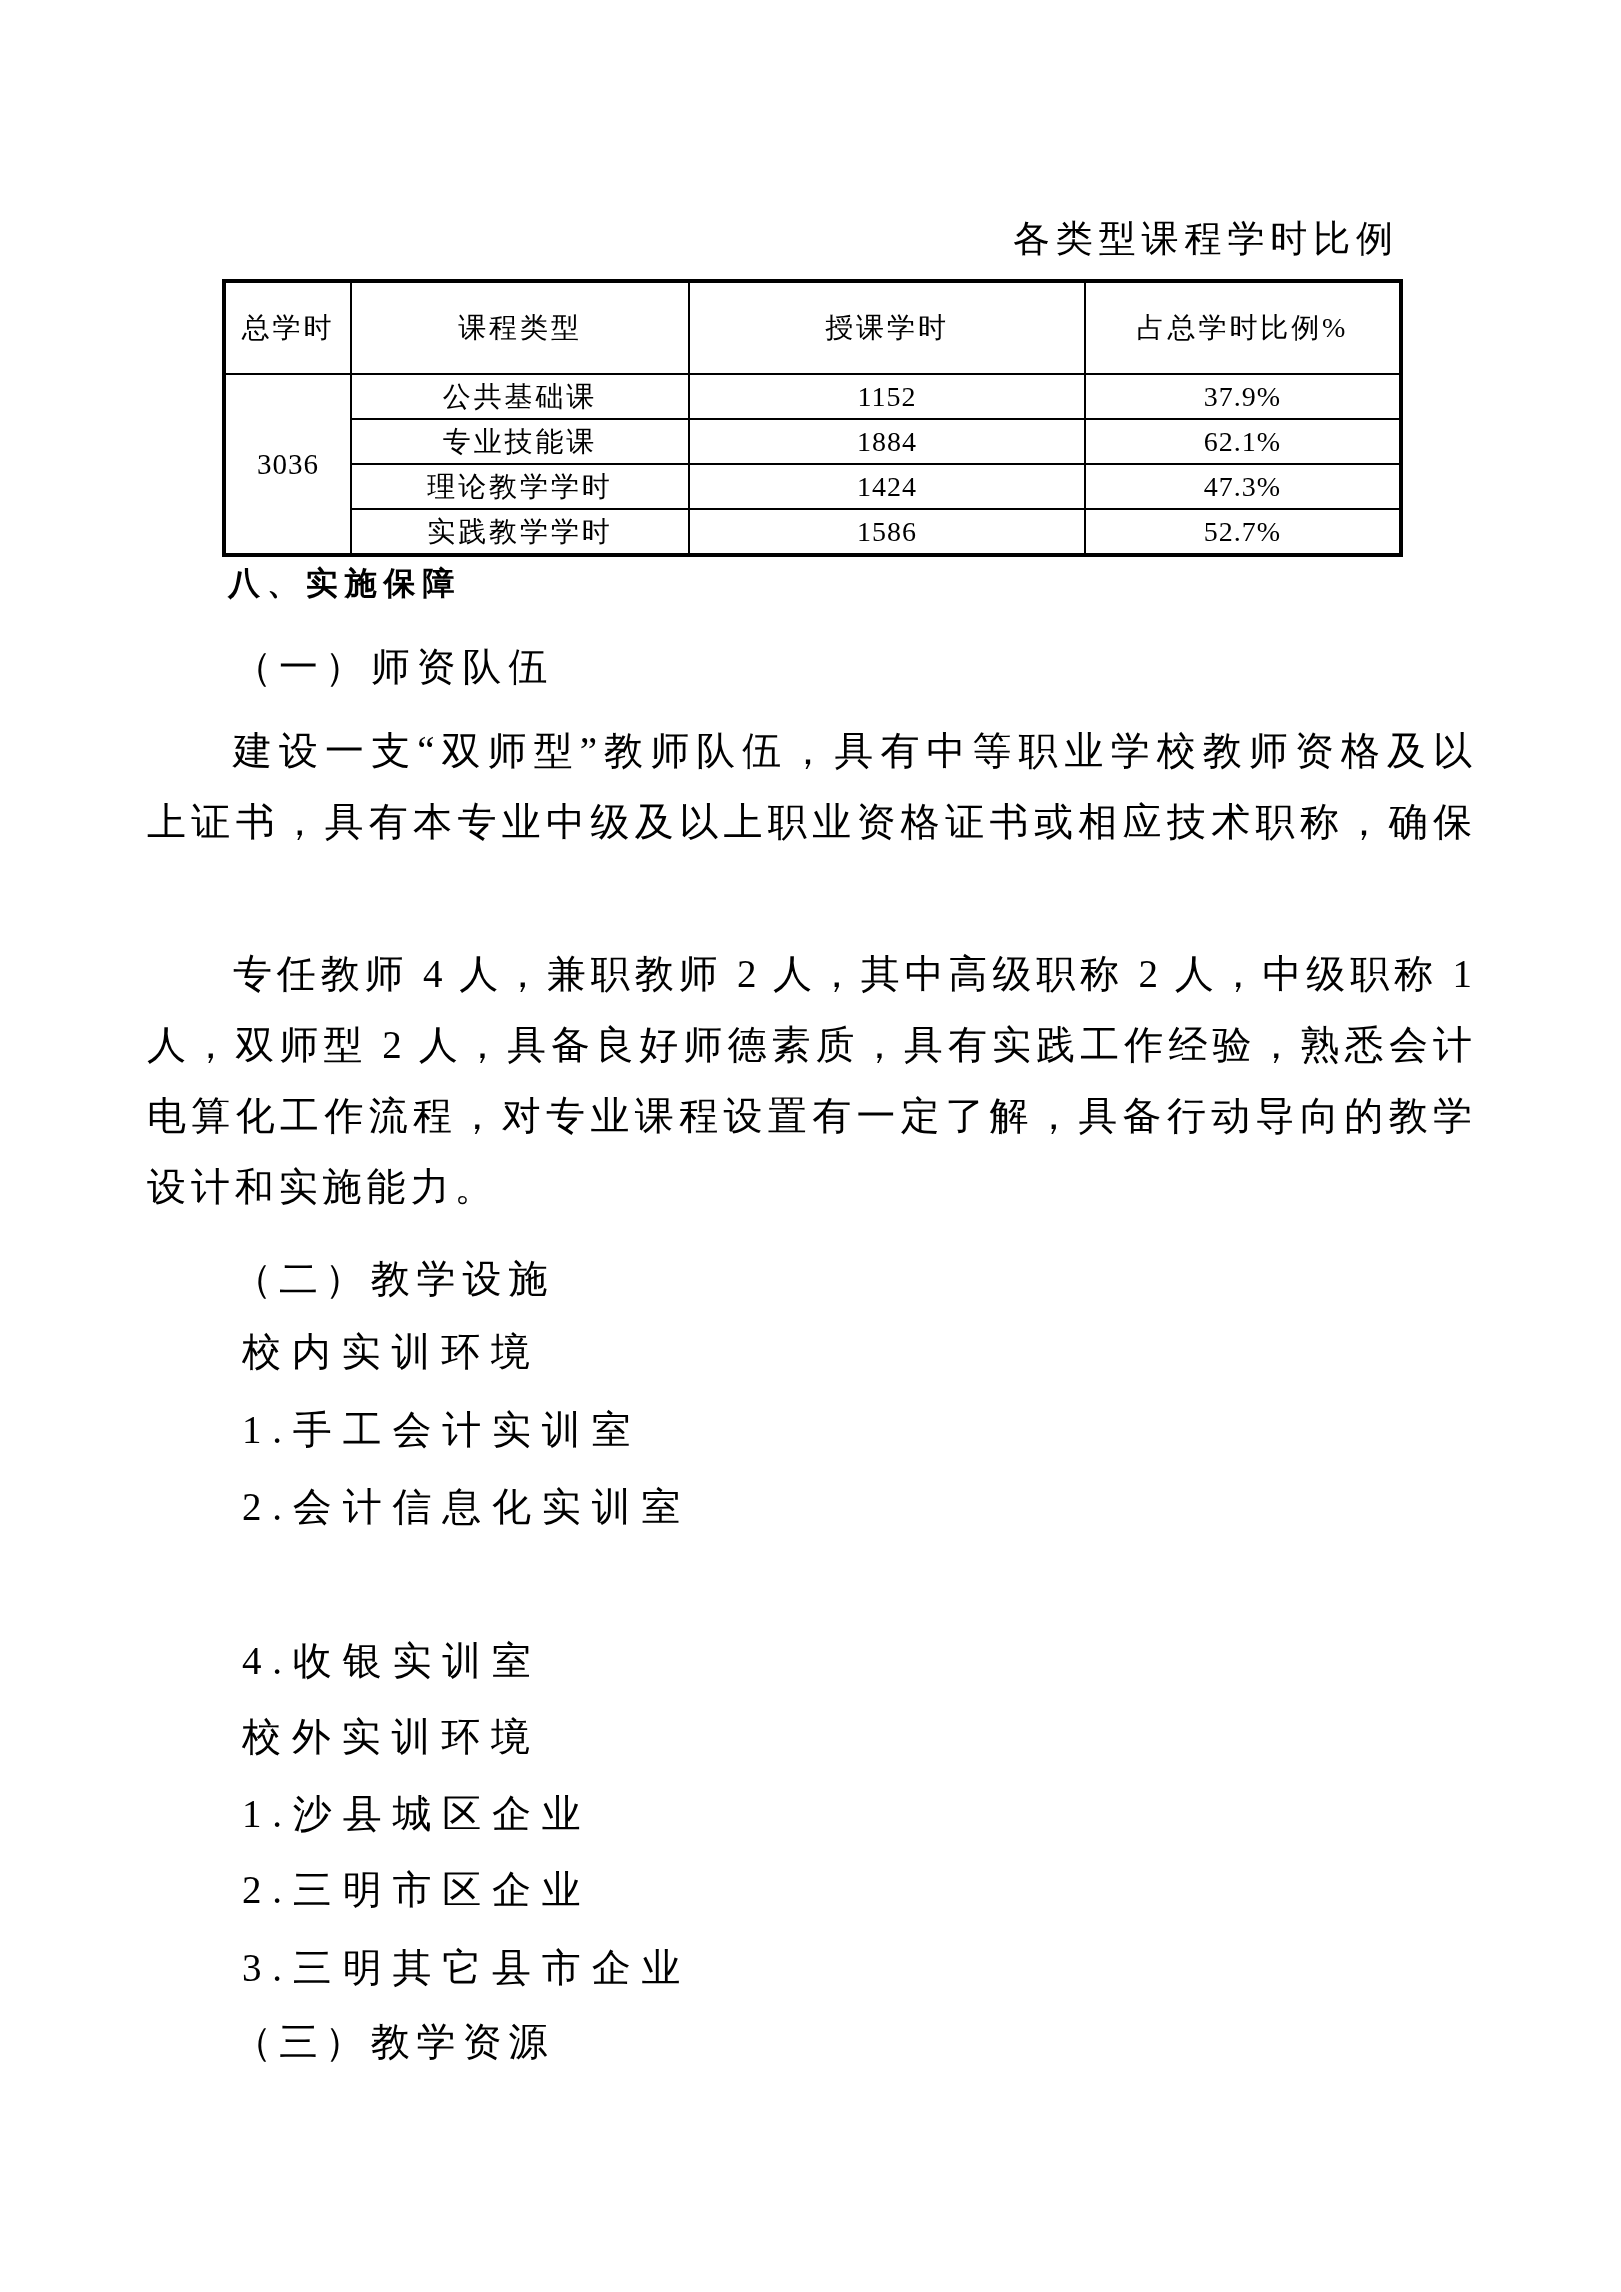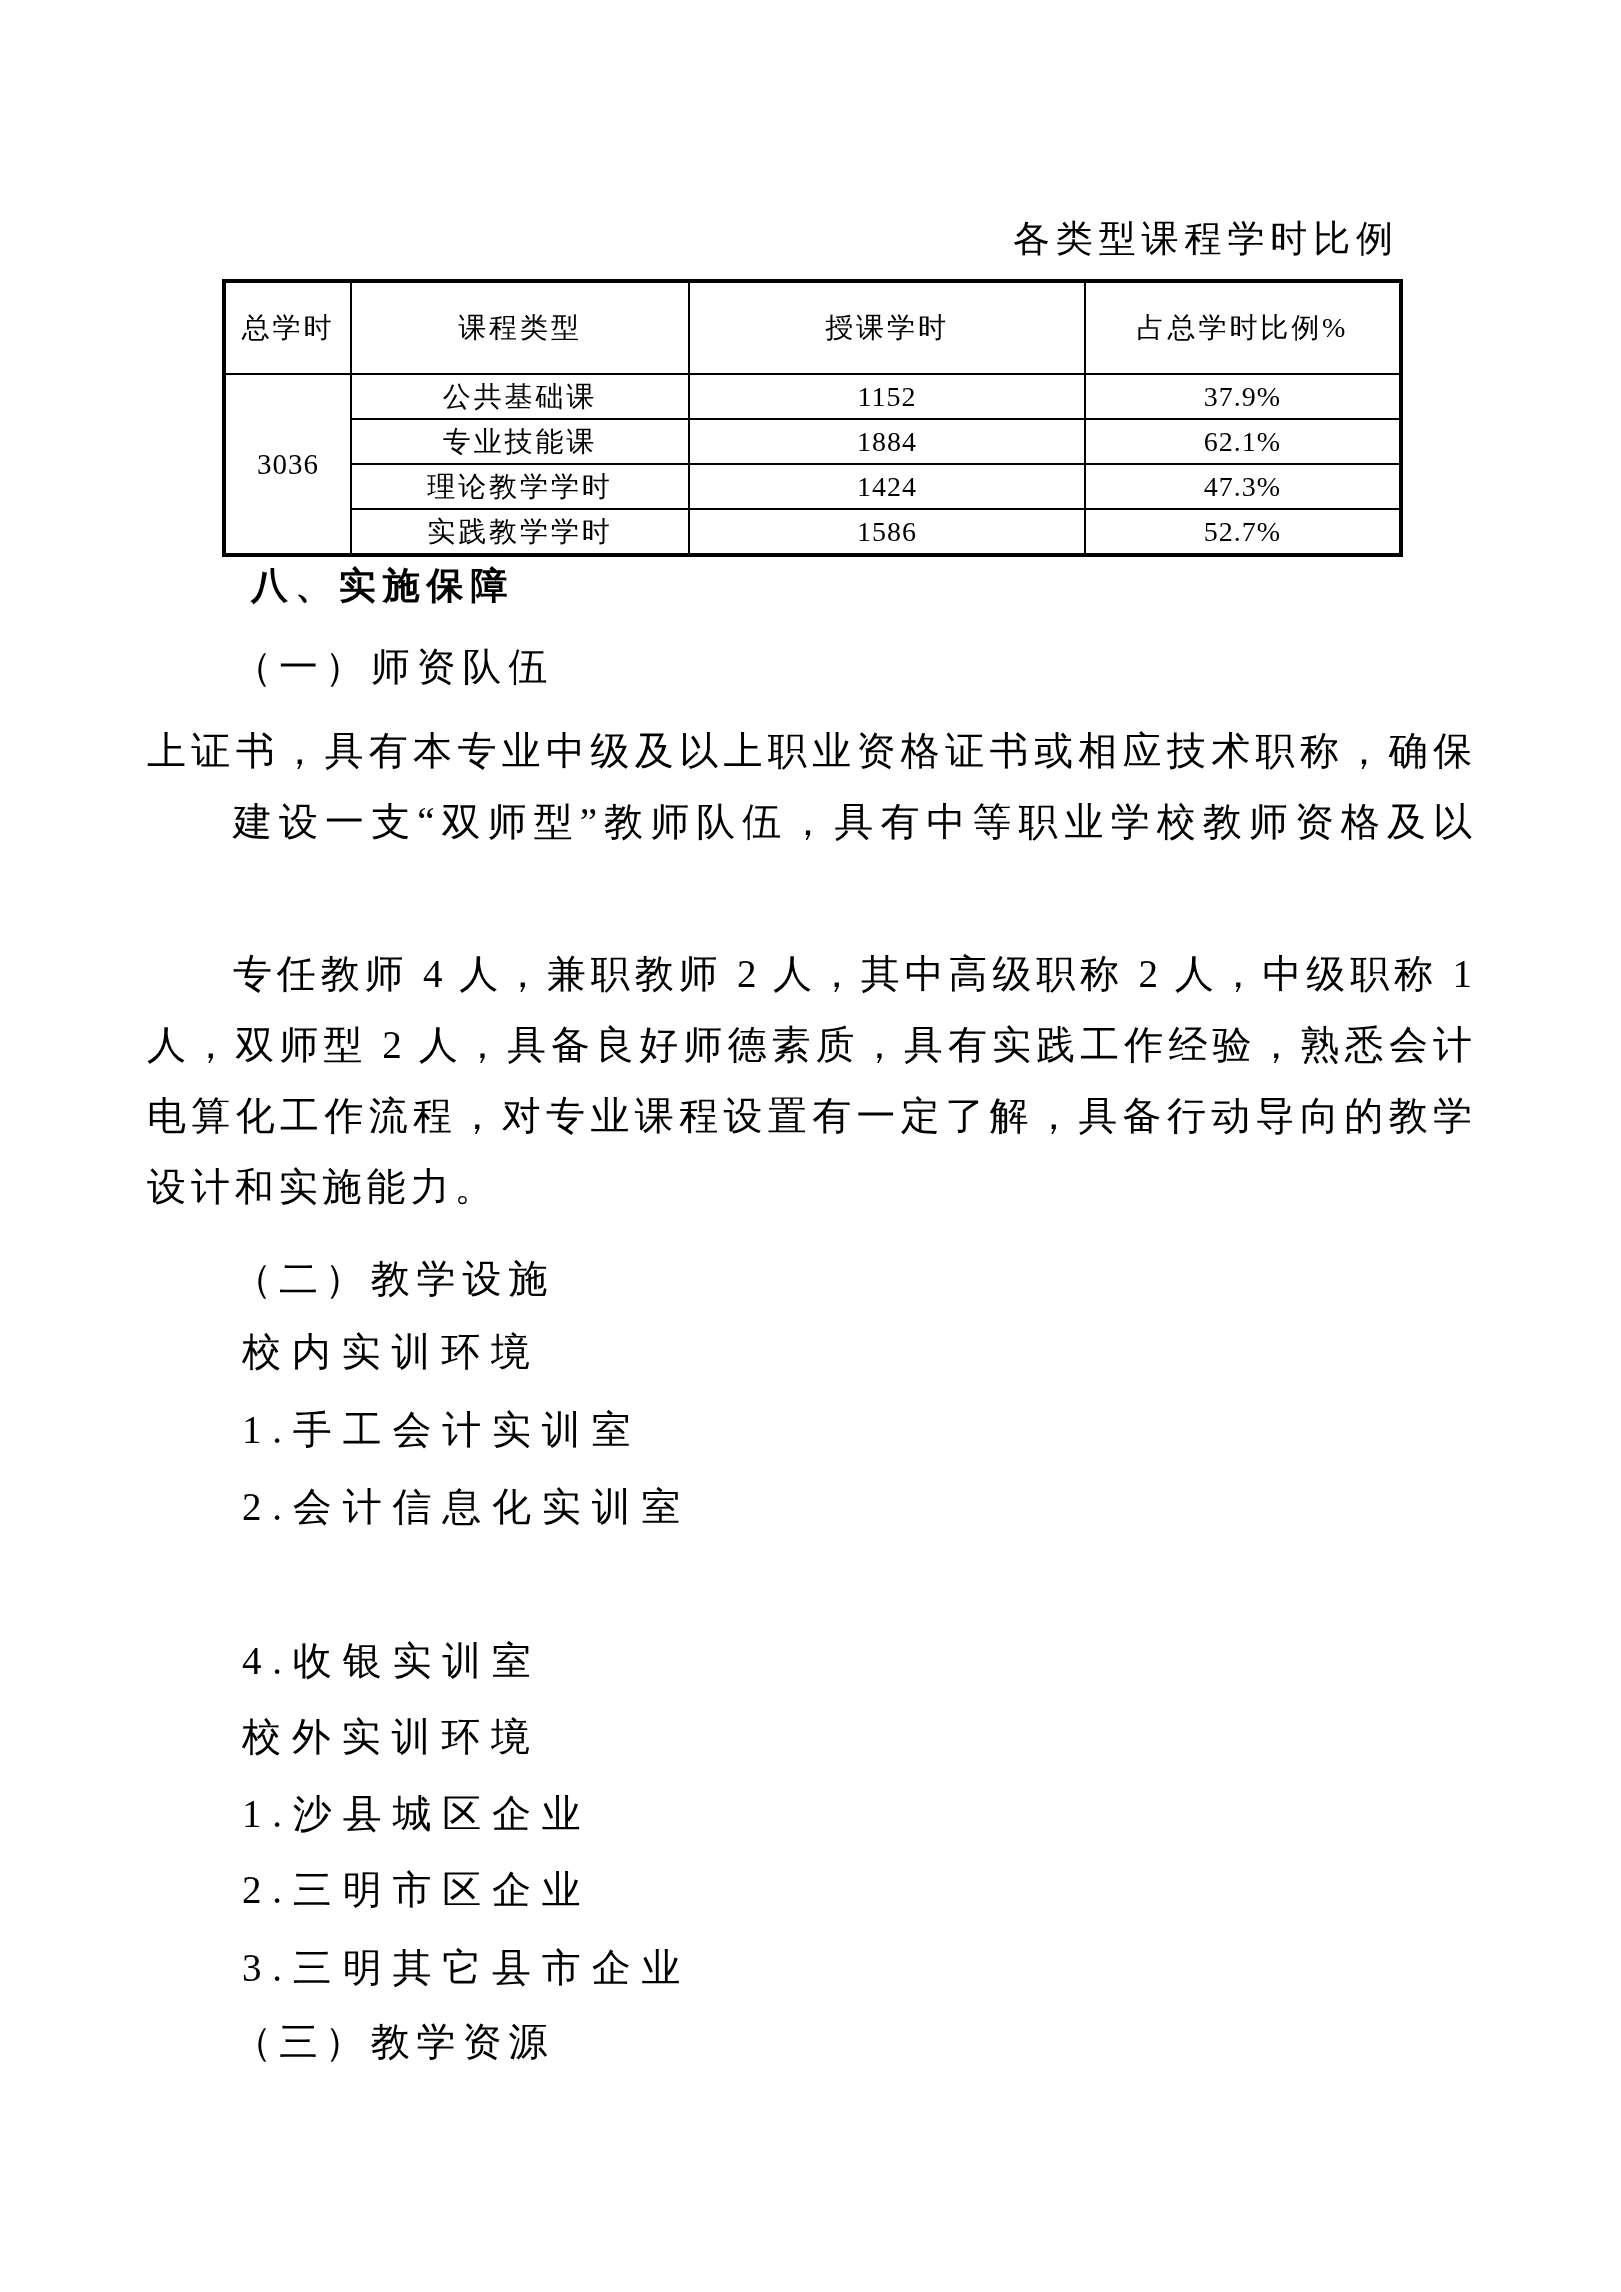--- a/index.html
+++ b/index.html
@@ -32,22 +32,22 @@
   }
   .hours-table{border:4.9px solid #000;}
   .hours-table tr.hdr th{height:90px;}
   .hours-table tr.data td{height:43px;}
   .hours-table td.num{letter-spacing:1px;}
   .hours-table td.total{font-size:29px;letter-spacing:1px;}
   
   .h1{
     position:absolute;left:228px;
     font-family:"Liberation Sans","DejaVu Sans",sans-serif;
-    font-weight:bold;font-size:37px;line-height:1;
-    letter-spacing:6.9px;white-space:nowrap;margin-left:23px;
+    font-weight:bold;font-size:32px;line-height:1;
+    letter-spacing:6.9px;white-space:nowrap;
   }
   .h2{
     position:absolute;left:233px;
     font-size:39px;line-height:1;
     letter-spacing:6.9px;white-space:nowrap;
   }
   .para{
     position:absolute;left:147px;width:1327px;
     font-size:39px;line-height:71px;
     letter-spacing:2px;
@@ -108,22 +108,22 @@
       <td class="num">52.7%</td>
     </tr>
   </tbody>
     </table>
 
   <div class="h1" style="top:567px">八、实施保障</div>
 
   <div class="h2" style="top:647px">（一）师资队伍</div>
 
   <div class="para" style="top:715px">
+    <span class="pl first">建设一支“双师型”教师队伍，具有中等职业学校教师资格及以</span>
     <span class="pl">上证书，具有本专业中级及以上职业资格证书或相应技术职称，确保</span>
-    <span class="pl first">建设一支“双师型”教师队伍，具有中等职业学校教师资格及以</span>
   </div>
 
   <div class="para" style="top:938px">
     <span class="pl first">专任教师 4 人，兼职教师 2 人，其中高级职称 2 人，中级职称 1</span>
     <span class="pl">人，双师型 2 人，具备良好师德素质，具有实践工作经验，熟悉会计</span>
     <span class="pl">电算化工作流程，对专业课程设置有一定了解，具备行动导向的教学</span>
     <span class="pl last">设计和实施能力。</span>
   </div>
 
   <div class="h2" style="top:1259px">（二）教学设施</div>

